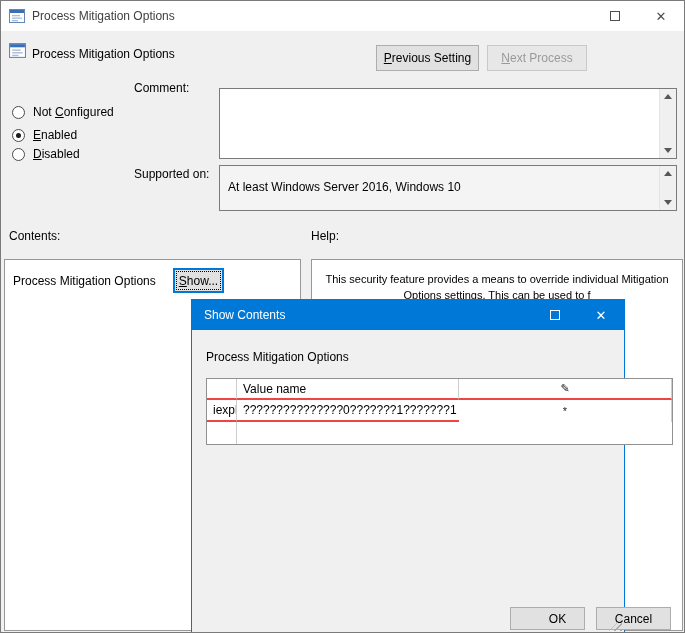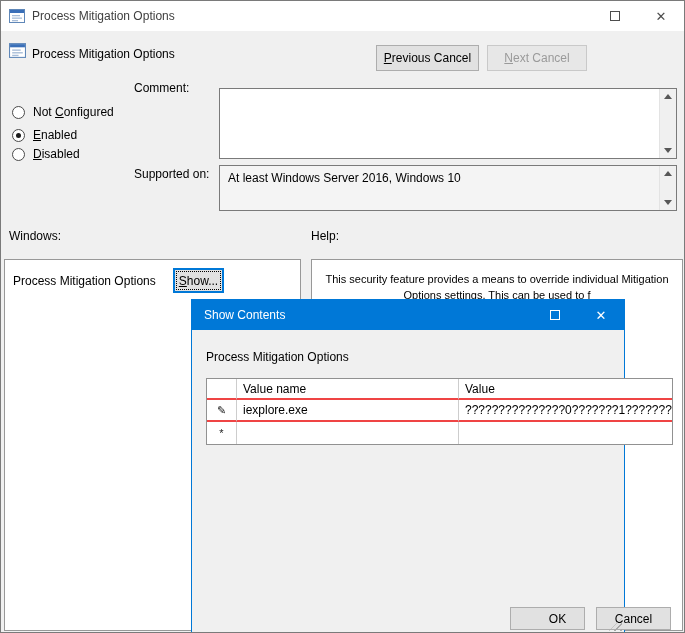--- a/index.html
+++ b/index.html
@@ -39,21 +39,21 @@
   .radio-dot { width:5px; height:5px; border-radius:50%; background:transparent; }
   .radio-row[data-checked="true"] .radio-dot { background:#1c1c1c; }
 
   
   .field-label { position:absolute; }
   .comment-label { left:133px; top:80px; }
   .supported-label { left:133px; top:166px;text-align:center; }
   .textbox { position:absolute; border:1px solid #7a7a7a; display:flex; }
   .comment-box { left:218px; top:87px; width:458px; height:71px; background:#fff; }
   .supported-box { left:218px; top:164px; width:458px; height:46px; background:#f4f4f4; }
-  .textbox-content { flex:1; padding:5px 8px; overflow:hidden; white-space:nowrap; }
+  .textbox-content { flex:1; padding:5px 8px; overflow:hidden; white-space:nowrap;margin-top:9px; }
   .vscroll { width:17px; background:#f0f0f0; border-left:1px solid #e3e3e3;
              display:flex; flex-direction:column; justify-content:space-between; }
   .scroll-btn { height:15px; display:flex; align-items:center; justify-content:center; }
   .tri-up { width:0; height:0; border-left:4px solid transparent; border-right:4px solid transparent; border-bottom:5px solid #575757; }
   .tri-down { width:0; height:0; border-left:4px solid transparent; border-right:4px solid transparent; border-top:5px solid #575757; }
 
   
   .options-label { left:8px; top:228px; }
   .help-label { left:310px; top:228px; }
   .options-panel { position:absolute; left:3px; top:258px; width:297px; height:372px; background:#fff; border:1px solid #989898; }
@@ -118,25 +118,25 @@
       <rect x="1" y="2" width="14" height="3" fill="#3a6fb8"></rect>
       <rect x="3" y="7" width="8" height="1.3" fill="#a8bdd8"></rect>
       <rect x="3" y="9.5" width="10" height="1.3" fill="#a8bdd8"></rect>
       <rect x="3" y="12" width="6" height="1.3" fill="#a8bdd8"></rect>
     </svg>
   </span>
   <span class="setting-title">Process Mitigation Options</span>
 
   <button class="btn prev-btn">
     <u>P</u>
-      <span>revious Cancel</span>
+      <span>revious Setting</span>
   </button>
   <button class="btn next-btn">
     <u>N</u>
-      <span>ext Cancel</span>
+      <span>ext Process</span>
   </button>
 
   <div class="radio-row r0" data-checked="false">
     <span class="radio-circle">
         <span class="radio-dot"></span>
       </span>
     <span><span>Not </span><u>C</u><span>onfigured</span></span>
   </div>
   <div class="radio-row r1" data-checked="true">
     <span class="radio-circle">
@@ -170,21 +170,21 @@
     <div class="vscroll">
       <div class="scroll-btn">
           <span class="tri-up"></span>
         </div>
       <div class="scroll-btn">
           <span class="tri-down"></span>
         </div>
     </div>
   </div>
 
-  <span class="field-label options-label">Windows:</span>
+  <span class="field-label options-label">Contents:</span>
   <span class="field-label help-label">Help:</span>
 
   <div class="options-panel">
     <span class="options-setting-label">Process Mitigation Options</span>
     <button class="btn show-btn">
       <u>S</u>
         <span>how...</span>
     </button>
   </div>
 
@@ -203,21 +203,20 @@
           <span class="close-glyph white">✕</span>
         </div>
       </div>
     </div>
 
     <span class="dialog-heading">Process Mitigation Options</span>
 
     <div class="grid">
       <div class="cell sel"></div>
       <div class="cell">Value name</div>
-      <div class="cell last">Value</div>
 
       <div class="cell sel">
           <span class="sel-glyph">✎</span>
         </div>
       <div class="cell">iexplore.exe</div>
       <div class="cell last value-cell">???????????????0???????1???????1</div>
 
       <div class="cell sel rlast">
           <span class="sel-glyph">*</span>
         </div>

